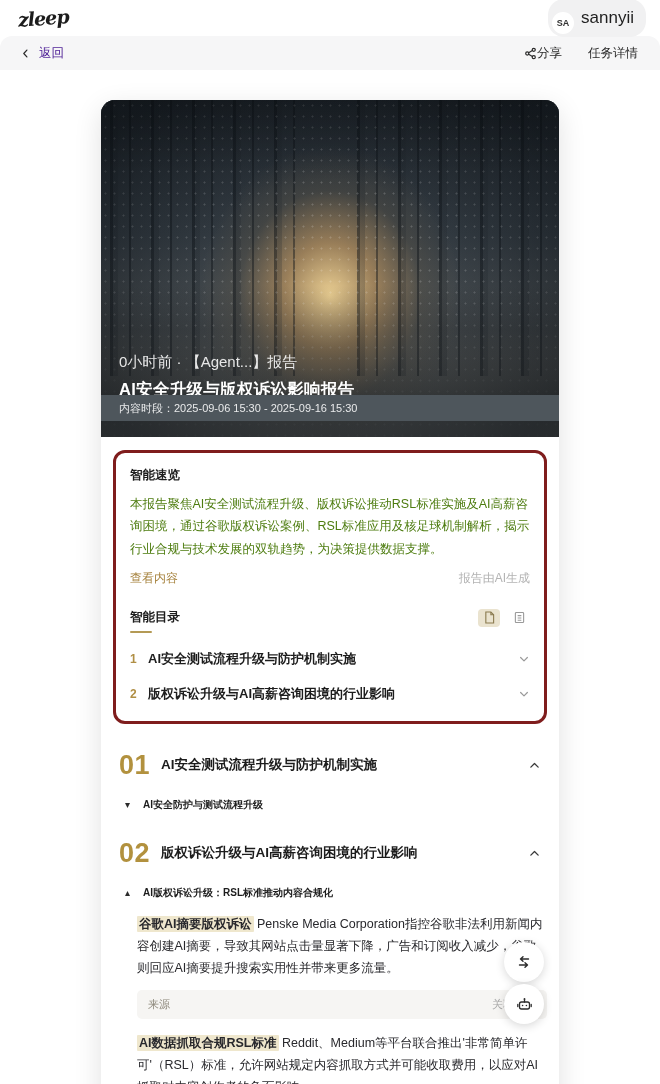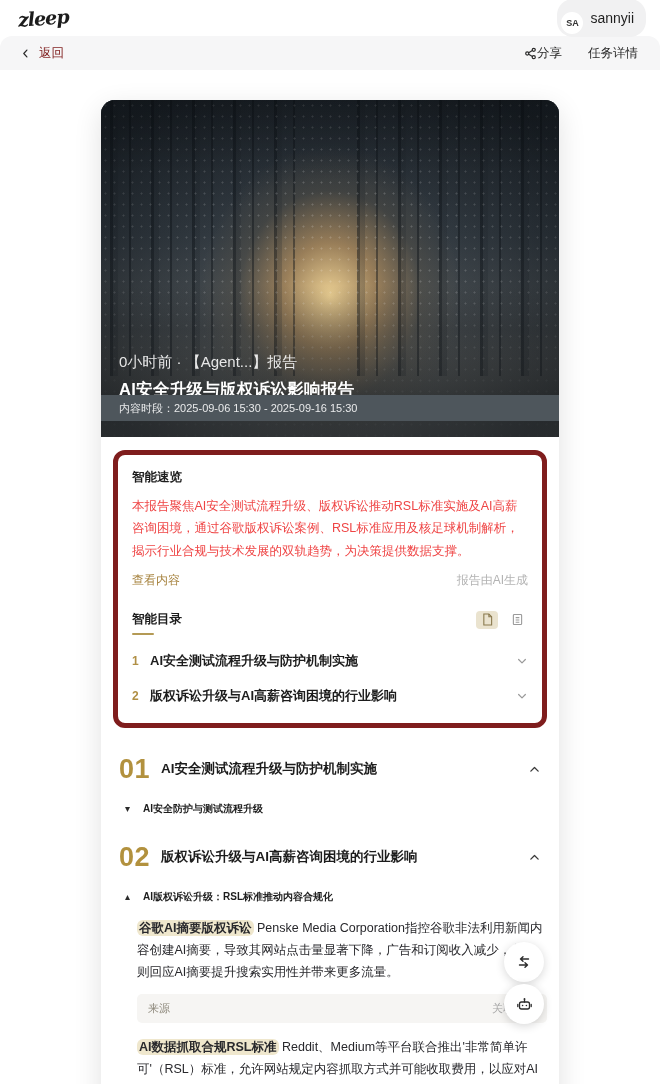--- a/index.html
+++ b/index.html
@@ -10,27 +10,27 @@
   
   .header { height:36px; display:flex; align-items:center; justify-content:space-between;
             padding:0 14px 0 18px; background:#fff; }
   .logo { font-family:"DejaVu Serif",serif; font-style:italic; font-weight:700;
           font-size:19px; color:#1c1c1c; letter-spacing:-1px; transform:rotate(-4deg); }
   .userpill { display:flex; align-items:center; gap:7px; background:#f1f1f2;
               border-radius:16px; padding:3px 12px 3px 4px; }
   .avatar { width:22px; height:22px; border-radius:50%; background:#ffffff;
             display:flex; align-items:center; justify-content:center;
             font-size:9px; font-weight:700; color:#333;margin-top:10px; }
-  .username { font-size:14px; color:#1f1f1f; }
+  .username { font-size:17px; color:#1f1f1f; }
 
   
   .toolbar { height:34px; background:#f6f6f7; border-radius:12px 12px 0 0;
              display:flex; align-items:center; justify-content:space-between;
              padding:0 22px 0 20px; }
-  .back { display:flex; align-items:center; gap:8px; font-size:12.5px; color:#7f1d1d; cursor:pointer; }
+  .back { display:flex; align-items:center; gap:8px; font-size:12.5px; color:#4c1d95; cursor:pointer; }
   .toolbar-right { display:flex; align-items:center; gap:26px; }
   .share { display:flex; align-items:center; font-size:12.5px; color:#2a2a2a; cursor:pointer; }
   .task-detail { font-size:12.5px; color:#2a2a2a; cursor:pointer; }
   .icon-svg { display:inline-block; vertical-align:middle; }
 
   
   .card { position:relative; width:458px; margin:30px auto 0; background:#fff;
           border-radius:14px; box-shadow:0 8px 28px rgba(0,0,0,0.12); overflow:hidden; }
 
   
@@ -54,23 +54,23 @@
     background:linear-gradient(180deg, rgba(0,0,0,0.15) 0%, rgba(0,0,0,0) 22%, rgba(0,0,0,0) 55%, rgba(18,22,26,0.62) 88%, rgba(24,28,32,0.7) 100%); }
   .hero-text { position:absolute; left:0; right:0; bottom:26px; padding:0 18px 10px; }
   .hero-meta { font-size:15px; color:rgba(255,255,255,0.88); margin-bottom:7px; }
   .hero-title { font-size:16.5px; font-weight:700; color:#ffffff; letter-spacing:.3px; }
   .hero-period { position:absolute; left:0; right:0; bottom:16px; height:26px; background:#4e565c;
     display:flex; align-items:center; padding:0 18px; font-size:11px; color:#e9eaeb; }
 
   
   .card-body { padding:13px 12px 18px; background:#fff; }
 
-  .summary-box { border:5px solid #7f1d1d; border-radius:12px; padding:14px 14px 18px; }
+  .summary-box { border:3px solid #7f1d1d; border-radius:12px; padding:14px 14px 18px; }
   .box-title { font-size:12.5px; font-weight:700; color:#1d1d1d; }
-  .overview-body { margin-top:9px; font-size:12.5px; line-height:1.78; color:#ef4444; }
+  .overview-body { margin-top:9px; font-size:12.5px; line-height:1.78; color:#4d7c0f; }
   .view-row { display:flex; align-items:center; justify-content:space-between; margin:10px 0 22px; }
   .view-link { font-size:12px; color:#a5813c; cursor:pointer; }
   .ai-note { font-size:12px; color:#b3b3b3; }
 
   .catalog-head { display:flex; align-items:flex-start; justify-content:space-between; }
   .catalog-title-wrap .underline { width:22px; height:2px; background:#b49a55; margin-top:5px; border-radius:1px; }
   .catalog-tools { display:flex; align-items:center; gap:8px; }
   .tool-btn { width:22px; height:18px; display:flex; align-items:center; justify-content:center;
               border-radius:4px; cursor:pointer; color:#8a7a4e; }
   .tool-btn.active { background:#eae3cf; }
@@ -85,21 +85,21 @@
   .section-num { font-size:27px; font-weight:700; color:#b2913e; letter-spacing:.5px; }
   .section-title { margin-left:11px; font-size:13.5px; font-weight:700; color:#1c1c1c; flex:1; }
   .chev-dark { color:#3a3a3a; display:flex; }
 
   .subhead { display:flex; align-items:center; gap:13px; margin:17px 0 0 12px; cursor:pointer; }
   .tri { font-size:10px; color:#2b2b2b; line-height:1; }
   .subhead-label { font-size:10px; font-weight:700; color:#1d1d1d; }
 
   .block { margin:13px 0 0 24px; }
   .block p { font-size:12.5px; line-height:1.78; color:#28282c; }
-  .term { font-weight:700; background:#efe7cd; padding:1px 2px; border-radius:6px; }
+  .term { font-weight:700; background:#efe7cd; padding:1px 2px; border-radius:1px; }
   .src-bar { margin-top:10px; background:#f6f5f3; border-radius:5px; padding:7px 11px;
              display:flex; align-items:center; justify-content:space-between; }
   .src-label { font-size:11px; color:#8e897c; cursor:pointer; }
   .rel-label { font-size:11px; color:#a9a9a9; cursor:pointer; }
 
   
   .fab { position:absolute; width:40px; height:40px; border-radius:50%; background:#fff;
          box-shadow:0 2px 10px rgba(0,0,0,0.16); display:flex; align-items:center;
          justify-content:center; color:#2c2c2c; cursor:pointer; z-index:5; }
   .fab.swap { left:504px; top:942px; }

